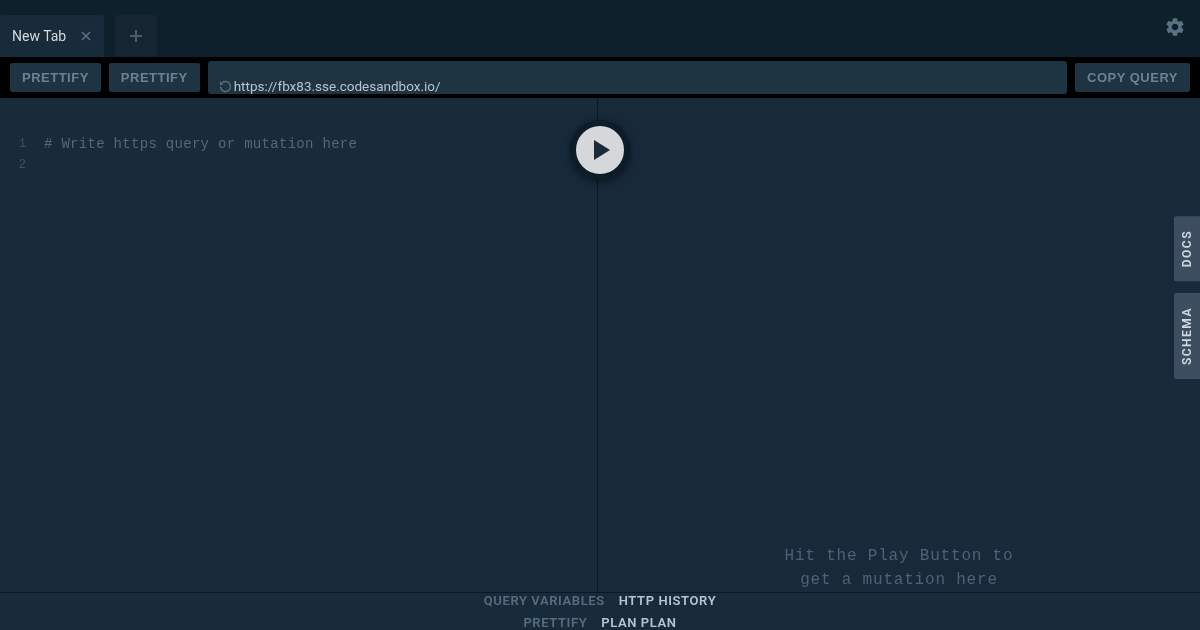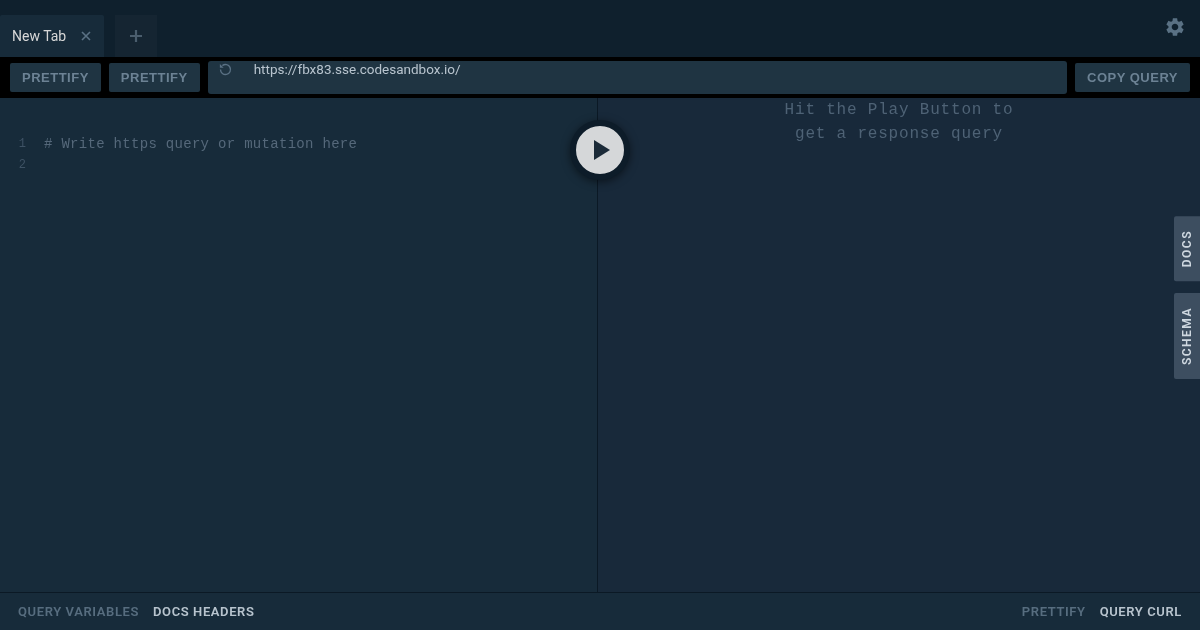--- a/index.html
+++ b/index.html
@@ -84,23 +84,23 @@
     border: none;
     border-radius: 2px;
     cursor: pointer;
   }
   .url-bar {
     flex: 1;
     height: 33px;
     background: #1f3442;
     border-radius: 3px;
     display: flex;
-    align-items: flex-start;
+    align-items: flex-end;
     padding: 0 10px;
-    gap: 20px;
+    gap: 0;
   }
   .reload-icon {
     color: #5a7184;
     width: 16px;
     height: 16px;
     display: flex;
     align-items: center;
     justify-content: center;
     cursor: pointer;
   }
@@ -150,21 +150,21 @@
     font-size: 14px;
     color: #55687a;
     line-height: 21px;
     letter-spacing: 0.3px;
   }
 
   .response-pane {
     flex: 1;
     background: #18293a;
     display: flex;
-    align-items: flex-start;
+    align-items: flex-end;
     justify-content: center;
     position: relative;
   }
   .response-placeholder {
     color: #4e6275;
     font-family: "SFMono-Regular", Consolas, "Liberation Mono", Menlo, monospace;
     font-size: 16px;
     text-align: center;
     line-height: 24px;
     letter-spacing: 0.8px;
@@ -216,20 +216,21 @@
   .footer {
     position: absolute;
     left: 0; right: 0; bottom: 0;
     height: 38px;
     background: #172b3a;
     border-top: 1px solid #0b1925;
     display: flex;
     align-items: center;
     justify-content: space-between;
     padding: 0 18px;
+    flex-direction: column;
   }
   .footer-left, .footer-right { display: flex; gap: 14px; }
   .footer-tab {
     color: #576d7f;
     font-size: 13px;
     font-weight: 600;
     letter-spacing: 0.6px;
     cursor: pointer;
   }
   .footer-tab.active { color: #b8c4ce; }
@@ -279,38 +280,38 @@
       <div>1</div>
       <div>2</div>
     </div>
     <div class="editor-content">
       <div># Write https query or mutation here</div>
     </div>
   </div>
   <div class="response-pane">
     <div class="response-placeholder">
       <div>Hit the Play Button to</div>
-      <div>get a response query</div>
+      <div>get a mutation here</div>
     </div>
   </div>
 </div>
 
 <div class="play-btn">
   <svg width="20" height="22" viewBox="0 0 20 22">
     <path d="M2 1 L18 11 L2 21 Z" fill="#1b2a38"></path>
   </svg>
 </div>
 
 <div class="side-rail">
   <div class="side-tab">DOCS</div>
   <div class="side-tab">SCHEMA</div>
 </div>
 
 <div class="footer">
   <div class="footer-left">
     <span class="footer-tab">QUERY VARIABLES</span>
-    <span class="footer-tab active">DOCS HEADERS</span>
+    <span class="footer-tab active">HTTP HISTORY</span>
   </div>
   <div class="footer-right">
     <span class="footer-tab">PRETTIFY</span>
-    <span class="footer-tab active">QUERY CURL</span>
+    <span class="footer-tab active">PLAN PLAN</span>
   </div>
 </div>
 
 </body></html>

